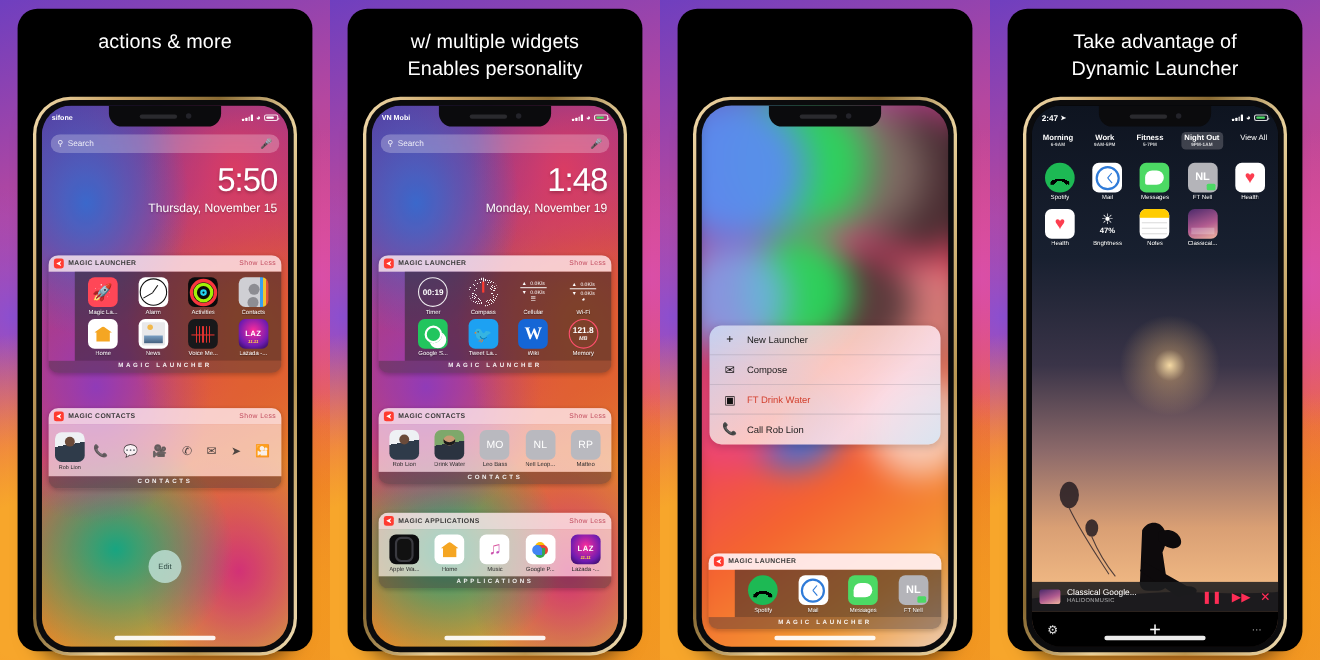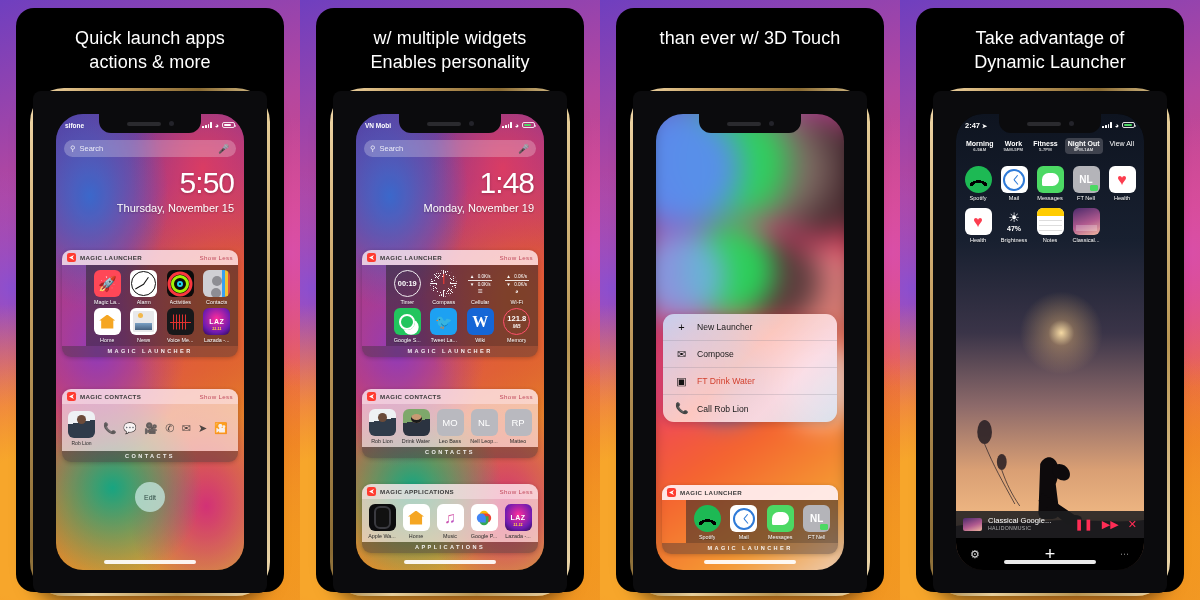--- a/index.html
+++ b/index.html
@@ -41,21 +41,21 @@
   .phone {
     position: absolute; left: 50%; transform: translateX(-50%);
     top: 88px; width: 240px; height: 508px;
     border-radius: 34px; z-index: 6;
     background: linear-gradient(110deg,#f3dcae 0%,#c8a264 18%,#8a6b33 40%,#e7cf9b 58%,#b99653 78%,#f0ddb4 100%);
     padding: 3px;
     box-shadow: 0 4px 18px rgba(0,0,0,.55);
   }
   .phone-inner {
     position: relative; width: 100%; height: 100%;
-    border-radius: 8px; background: #0b0b0d; padding: 23px;
+    border-radius: 31px; background: #0b0b0d; padding: 5px;
     overflow: hidden;
   }
   .screen {
     position: relative; width: 100%; height: 100%;
     border-radius: 27px; overflow: hidden; background: #000;
   }
   .notch {
     position: absolute; top: 0; left: 50%; transform: translateX(-50%);
     width: 102px; height: 19px; background: #0b0b0d;
     border-bottom-left-radius: 12px; border-bottom-right-radius: 12px;
@@ -298,21 +298,20 @@
 </style>
 </head>
 <body>
 
 <div class="board">
 
   <div class="panel">
     <div class="panel-bg"></div>
     <div class="panel-card">
       <div class="headline">
-        <div>Quick launch apps</div>
         <div>actions &amp; more</div>
       </div>
     </div>
 
     <div class="phone">
       <div class="phone-inner">
         <div class="screen">
           <div class="wp-paint"></div>
           <div class="dim"></div>
 
@@ -622,21 +621,20 @@
           <div class="homebar"></div>
         </div>
       </div>
     </div>
   </div>
 
   <div class="panel">
     <div class="panel-bg"></div>
     <div class="panel-card">
       <div class="headline">
-        <div>than ever w/ 3D Touch</div>
       </div>
     </div>
 
     <div class="phone">
       <div class="phone-inner">
         <div class="screen">
           <div class="wp-blur"></div>
 
           <div class="notch">
             <span class="speaker"></span>

